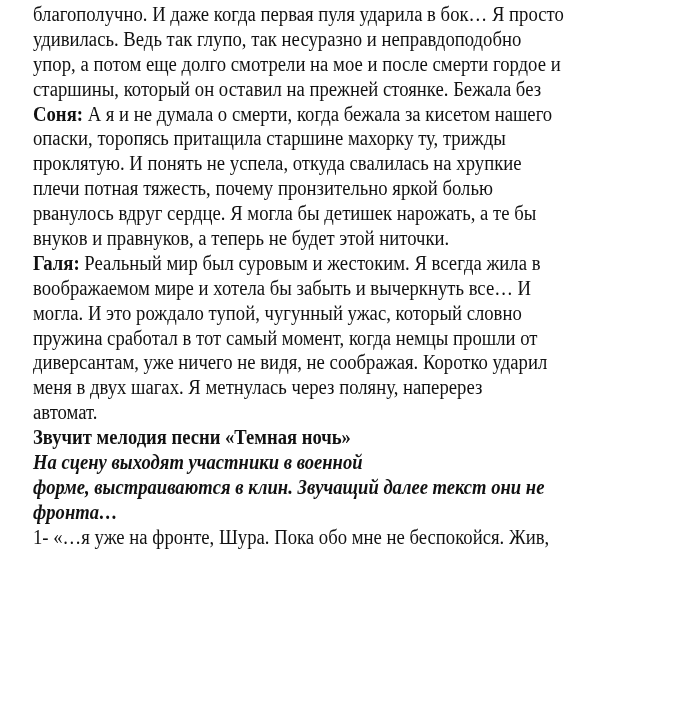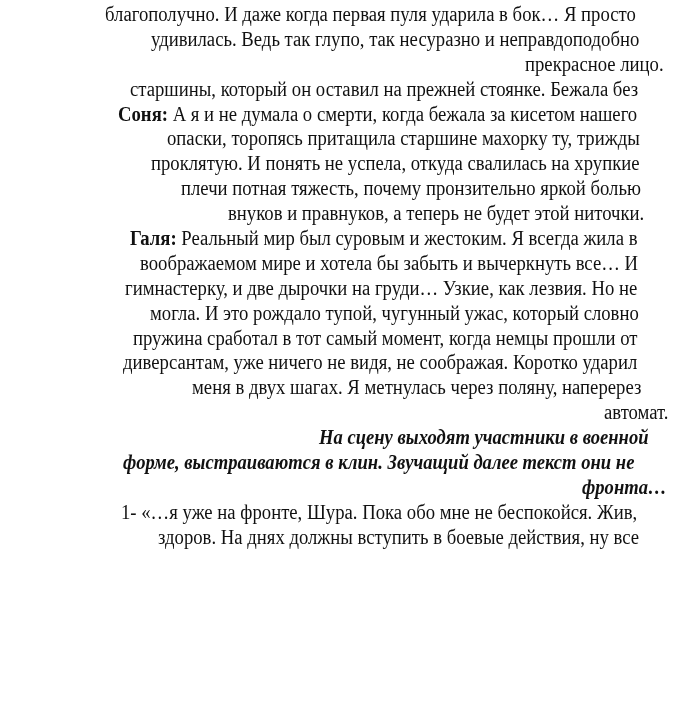--- a/index.html
+++ b/index.html
@@ -2,61 +2,61 @@
 <html><head>
   <meta charset="utf-8">
   <style>
     html, body { margin: 0; padding: 0; background: #ffffff; }
     body { width: 679px; height: 726px; overflow: hidden; position: relative; }
     .page {
       position: absolute; left: 33px; top: 2px; width: 640px;
       font-family: "Liberation Serif", "DejaVu Serif", serif;
       font-size: 20px; line-height: 24.9px; color: #111111;
     }
-    .line { white-space: nowrap; height: 24.9px; display: block; text-align: right; }
+    .line { white-space: nowrap; height: 24.9px; display: block; }
     .line span.t { display: inline-block; transform-origin: left center; }
     .b { font-weight: bold; }
-    .i { font-style: italic; font-weight: bold; margin-left: 44px; }
+    .i { font-style: italic; font-weight: bold; }
   </style>
 </head>
 <body>
 
 <div class="page">
 
   <div>
     <div class="line"><span class="t" style="transform:scaleX(0.935)">благополучно. И даже когда первая пуля ударила в бок… Я просто</span></div>
     <div class="line"><span class="t" style="transform:scaleX(0.935)">удивилась. Ведь так глупо, так несуразно и неправдоподобно</span></div>
-    <div class="line"><span class="t" style="transform:scaleX(0.935)">прекрасное лицо.</span></div>
+    <div class="line"><span class="t" style="transform:scaleX(0.935)">упор, а потом еще долго смотрели на мое и после смерти гордое и</span></div>
   </div>
 
   <div>
     <div class="line"><span class="t" style="transform:scaleX(0.935)">старшины, который он оставил на прежней стоянке. Бежала без</span></div>
     <div class="line"><span class="t" style="transform:scaleX(0.935)"><span class="b">Соня:</span><span> А я и не думала о смерти, когда бежала за кисетом нашего</span></span></div>
     <div class="line"><span class="t" style="transform:scaleX(0.935)">опаски, торопясь притащила старшине махорку ту, трижды</span></div>
     <div class="line"><span class="t" style="transform:scaleX(0.935)">проклятую. И понять не успела, откуда свалилась на хрупкие</span></div>
     <div class="line"><span class="t" style="transform:scaleX(0.935)">плечи потная тяжесть, почему пронзительно яркой болью</span></div>
+    <div class="line"><span class="t" style="transform:scaleX(0.935)">рванулось вдруг сердце. Я могла бы детишек нарожать, а те бы</span></div>
     <div class="line"><span class="t" style="transform:scaleX(0.935)">внуков и правнуков, а теперь не будет этой ниточки.</span></div>
   </div>
 
   <div>
     <div class="line"><span class="t" style="transform:scaleX(0.935)"><span class="b">Галя:</span><span> Реальный мир был суровым и жестоким. Я всегда жила в</span></span></div>
     <div class="line"><span class="t" style="transform:scaleX(0.935)">воображаемом мире и хотела бы забыть и вычеркнуть все… И</span></div>
-    <div class="line"><span class="t" style="transform:scaleX(0.935)">гимнастерку, и две дырочки на груди… Узкие, как лезвия. Но не</span></div>
     <div class="line"><span class="t" style="transform:scaleX(0.935)">могла. И это рождало тупой, чугунный ужас, который словно</span></div>
     <div class="line"><span class="t" style="transform:scaleX(0.935)">пружина сработал в тот самый момент, когда немцы прошли от</span></div>
     <div class="line"><span class="t" style="transform:scaleX(0.935)">диверсантам, уже ничего не видя, не соображая. Коротко ударил</span></div>
     <div class="line"><span class="t" style="transform:scaleX(0.935)">меня в двух шагах. Я метнулась через поляну, наперерез</span></div>
     <div class="line"><span class="t" style="transform:scaleX(0.935)">автомат.</span></div>
   </div>
 
 
+  <div class="line b"><span class="t" style="transform:scaleX(0.93)">Звучит мелодия песни «Темная ночь»</span></div>
 
   <div class="i">
     <div class="line"><span class="t" style="transform:scaleX(0.93)">На сцену выходят участники в военной</span></div>
     <div class="line"><span class="t" style="transform:scaleX(0.93)">форме, выстраиваются в клин. Звучащий далее текст они не</span></div>
     <div class="line"><span class="t" style="transform:scaleX(0.93)">фронта…</span></div>
   </div>
 
   <div>
     <div class="line"><span class="t" style="transform:scaleX(0.935)">1- «…я уже на фронте, Шура. Пока обо мне не беспокойся. Жив,</span></div>
-    <div class="line"><span class="t" style="transform:scaleX(0.935)">здоров. На днях должны вступить в боевые действия, ну все</span></div>
   </div>
 </div>
 
 </body></html>

